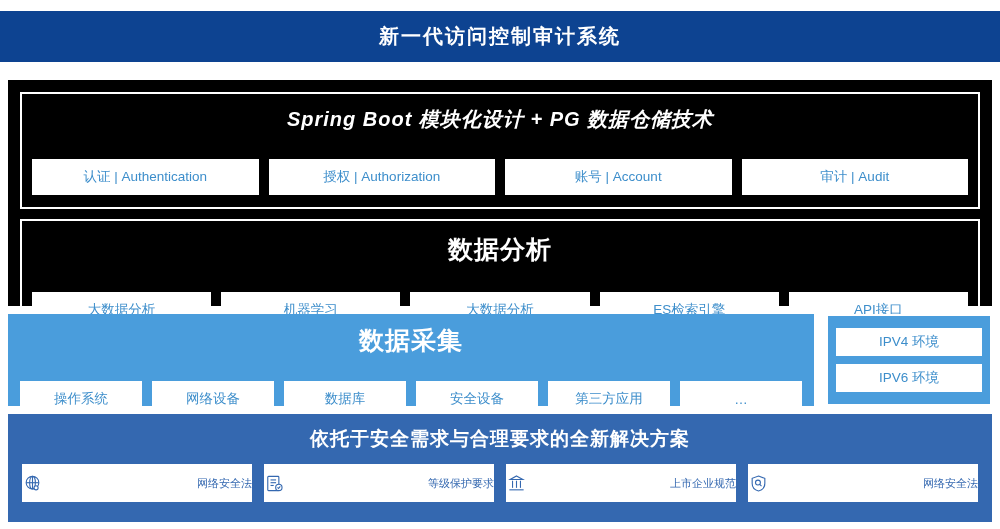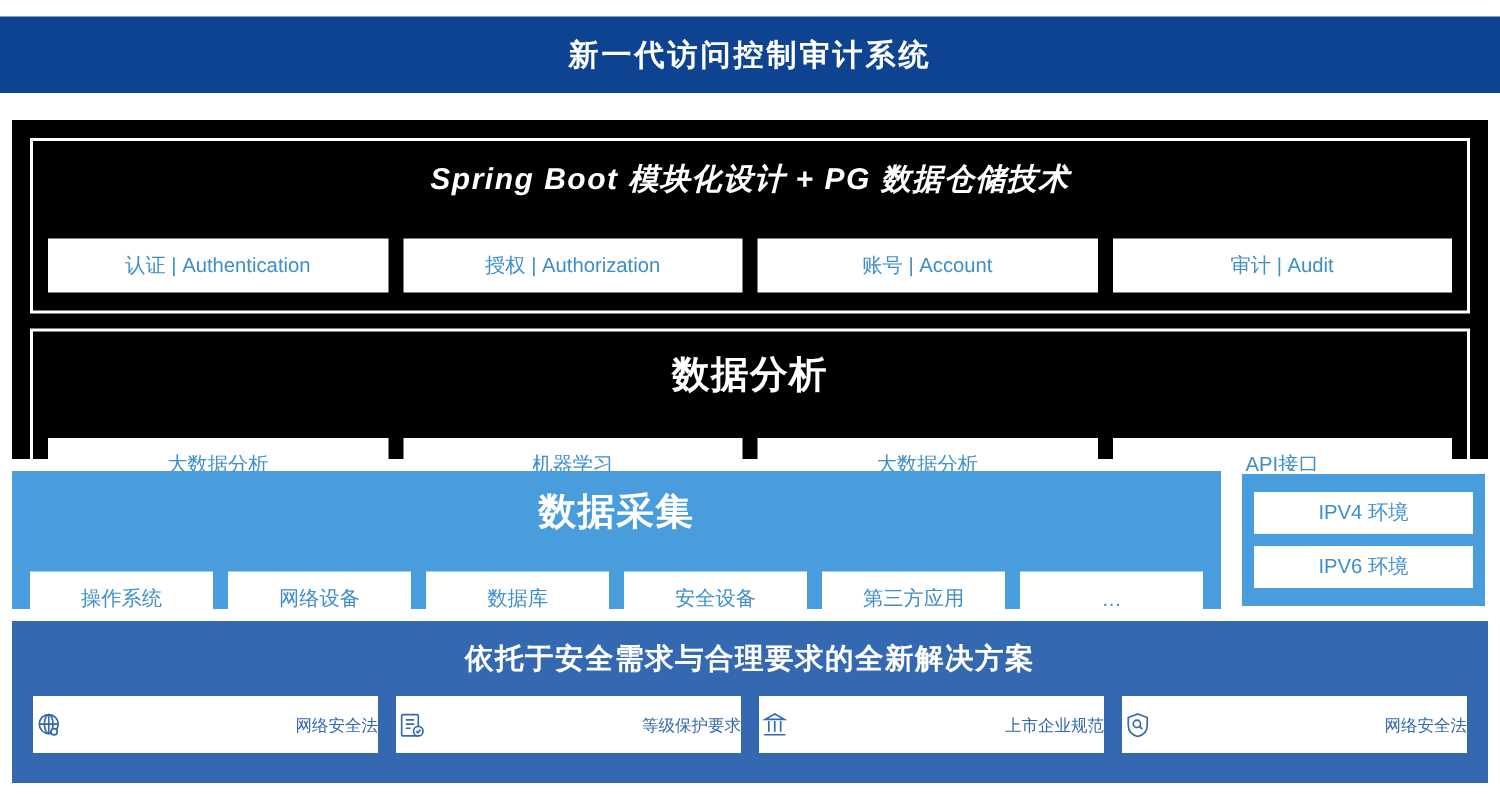--- a/index.html
+++ b/index.html
@@ -202,20 +202,21 @@
         <div class="card">审计 | Audit</div>
       </div>
     </div>
 
     <div class="inner-box">
       <div class="box-title">数据分析</div>
       <div class="card-row">
         <div class="card">大数据分析</div>
         <div class="card">机器学习</div>
         <div class="card">大数据分析</div>
+        <div class="card">ES检索引擎</div>
         <div class="card">API接口</div>
       </div>
     </div>
 
   </div>
 
   <div class="collect-wrap">
 
     <div class="collect">
       <div class="box-title">数据采集</div>

